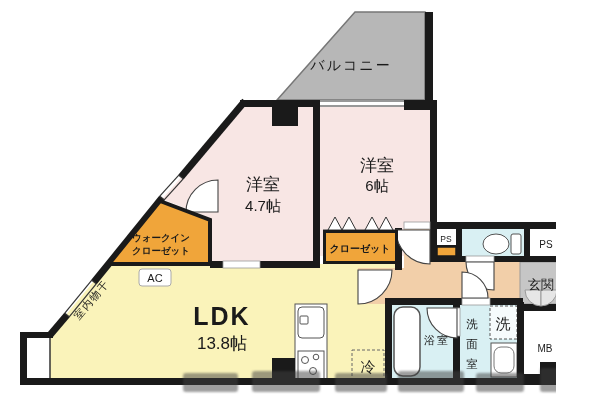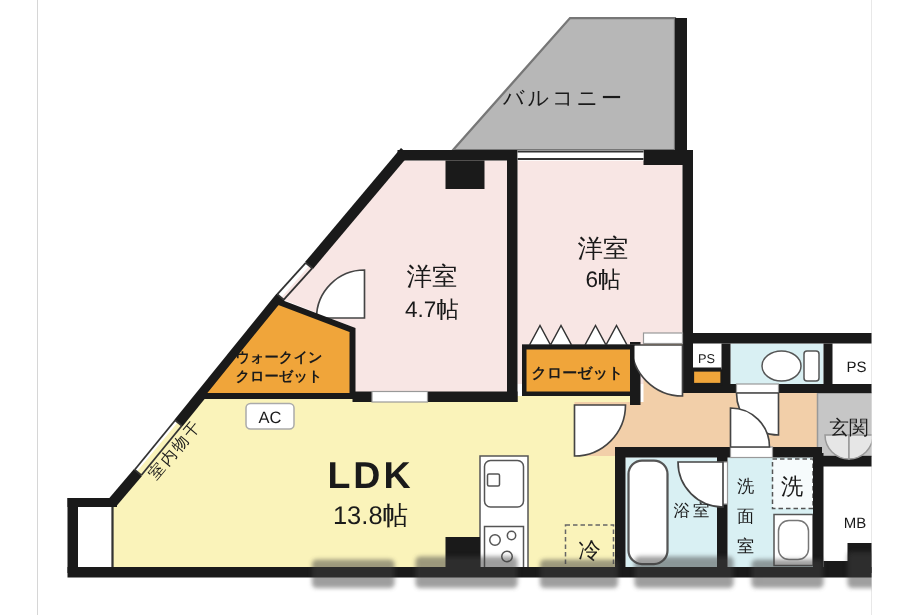--- a/index.html
+++ b/index.html
@@ -1,19 +1,18 @@
 <!DOCTYPE html>
 <html><head>
 <meta charset="utf-8">
 <style>
   html,body{margin:0;padding:0;background:#ffffff;}
   .stage{
-    position:relative;width:556px;height:410px;background:#a3a3a3;overflow:hidden;
+    position:relative;width:556px;height:410px;background:#0f766e;overflow:hidden;
     font-family:"Liberation Sans","DejaVu Sans",sans-serif;
-    margin-left:25px;
   }
   svg{display:block;}
   text{font-family:"Liberation Sans","DejaVu Sans",sans-serif;fill:#1a1a1a;}
 </style>
 </head>
 <body>
 
 <div class="stage">
 <svg width="614" height="410" viewBox="0 0 614 410">
   <defs>

